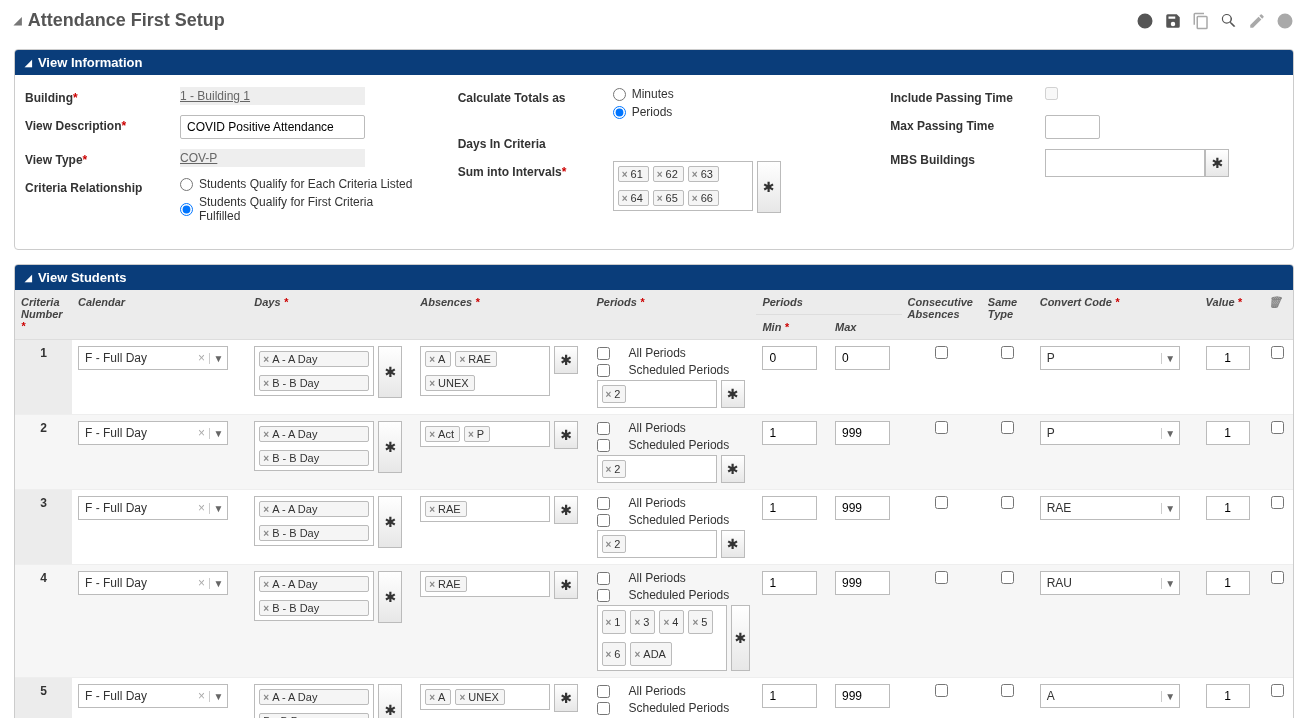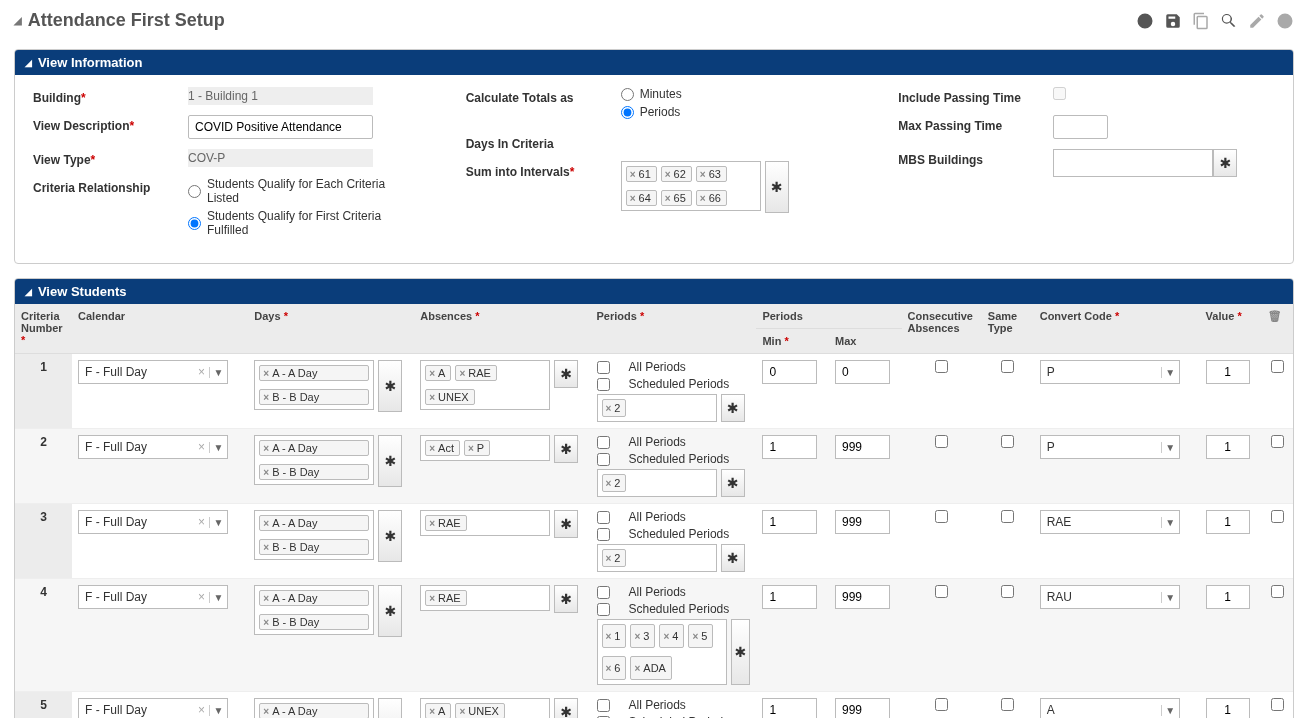--- a/index.html
+++ b/index.html
@@ -8,38 +8,38 @@
 .page-title { font-size: 18px; font-weight: 600; color: #555; display: flex; align-items: center; }
 .page-title .tri { font-size: 10px; margin-right: 6px; color: #777; }
 .action-icons { display: flex; gap: 10px; color: #555; font-size: 16px; }
 .action-icons span { cursor: pointer; }
 .panel { border: 1px solid #ccc; border-radius: 4px; margin-bottom: 14px; overflow: hidden; }
 .panel-head { background: #0a3d7a; color: #fff; font-weight: 600; font-size: 13px; padding: 5px 10px; display: flex; align-items: center; }
 .panel-head .tri { font-size: 9px; margin-right: 6px; }
 .panel-body { padding: 12px 10px; }
 .vi-grid { display: flex; gap: 40px; }
 .vi-col { flex: 1; }
-.vi-row { display: flex; align-items: flex-start; margin-bottom: 10px; margin-left: 8px; }
+.vi-row { display: flex; align-items: flex-start; margin-bottom: 10px; }
 .vi-label { width: 155px; font-weight: 600; font-size: 12px; color: #333; padding-top: 4px; }
 .req { color: #c00; }
 .vi-val { flex: 1; }
 input[type=text].inp, .sel-like, .txt-inp { border: 1px solid #bbb; background: #fff; padding: 3px 6px; height: 24px; font-size: 12px; border-radius: 2px; }
-.readonly { background: #eee; color: #666; width: 185px; display: inline-block; line-height: 18px; }
+.readonly { background: #eee; color: #666; width: 185px; display: inline-block; line-height: 18px; text-decoration: underline; }
 .radio-line { display: flex; align-items: center; gap: 6px; margin-bottom: 4px; font-size: 12px; }
 .radio-line input { margin: 0; }
 .tag-box { display: flex; align-items: flex-start; gap: 4px; }
 .tag-container { border: 1px solid #bbb; padding: 4px 4px 0 4px; min-height: 28px; display: flex; flex-wrap: wrap; gap: 4px; min-width: 140px; background:#fff; }
 .tag-container.wide { width: 140px; }
 .tag { border: 1px solid #bbb; background: #f5f5f5; font-size: 11px; padding: 1px 5px 1px 3px; border-radius: 2px; display: inline-flex; align-items: center; gap: 3px; margin-bottom:4px; white-space:nowrap;}
 .tag .x { color: #888; font-weight: bold; font-size: 10px; cursor:pointer;}
 .picker-btn { width: 24px; height: 28px; border: 1px solid #bbb; background: linear-gradient(#fff,#e7e7e7); display: inline-flex; align-items: center; justify-content: center; cursor: pointer; font-size: 14px; }
 .mbs-input { border:1px solid #bbb; height:28px; width:160px; }
 .mbs-wrap { display:flex; }
 .criteria-table { width: 100%; border-collapse: collapse; }
-.criteria-table th { background: #ececec; text-align: left; font-size: 11px; font-weight: 600; color: #444; padding: 6px 6px; border-bottom: 1px solid #ddd; vertical-align: top; }
+.criteria-table th { background: #ececec; text-align: left; font-size: 11px; font-weight: 600; color: #444; padding: 6px 6px; border-bottom: 1px solid #ddd; vertical-align: top; font-style: italic; }
 .criteria-table td { padding: 6px 6px; vertical-align: top; border-bottom: 1px solid #eee; font-size: 12px; }
 .criteria-table tr.row-alt td { background: #f6f6f6; }
 .crit-num { text-align:center; font-weight:600; width:40px; background:#ececec; }
 .dropdown { display:flex; align-items:center; border:1px solid #bbb; background:#fff; height:24px; width:150px; }
 .dropdown .dd-text { flex:1; padding:0 6px; font-size:12px; }
 .dropdown .dd-x { color:#aaa; padding:0 4px; cursor:pointer;}
 .dropdown .dd-caret { border-left:1px solid #ccc; width:18px; text-align:center; color:#666; font-size:10px; cursor:pointer;}
 .dd-small { width:140px; }
 .days-box { display:flex; gap:4px; align-items:flex-start;}
 .days-tags { border:1px solid #bbb; padding:4px 4px 0 4px; width:120px; display:flex; flex-direction:column; gap:4px; background:#fff;}

